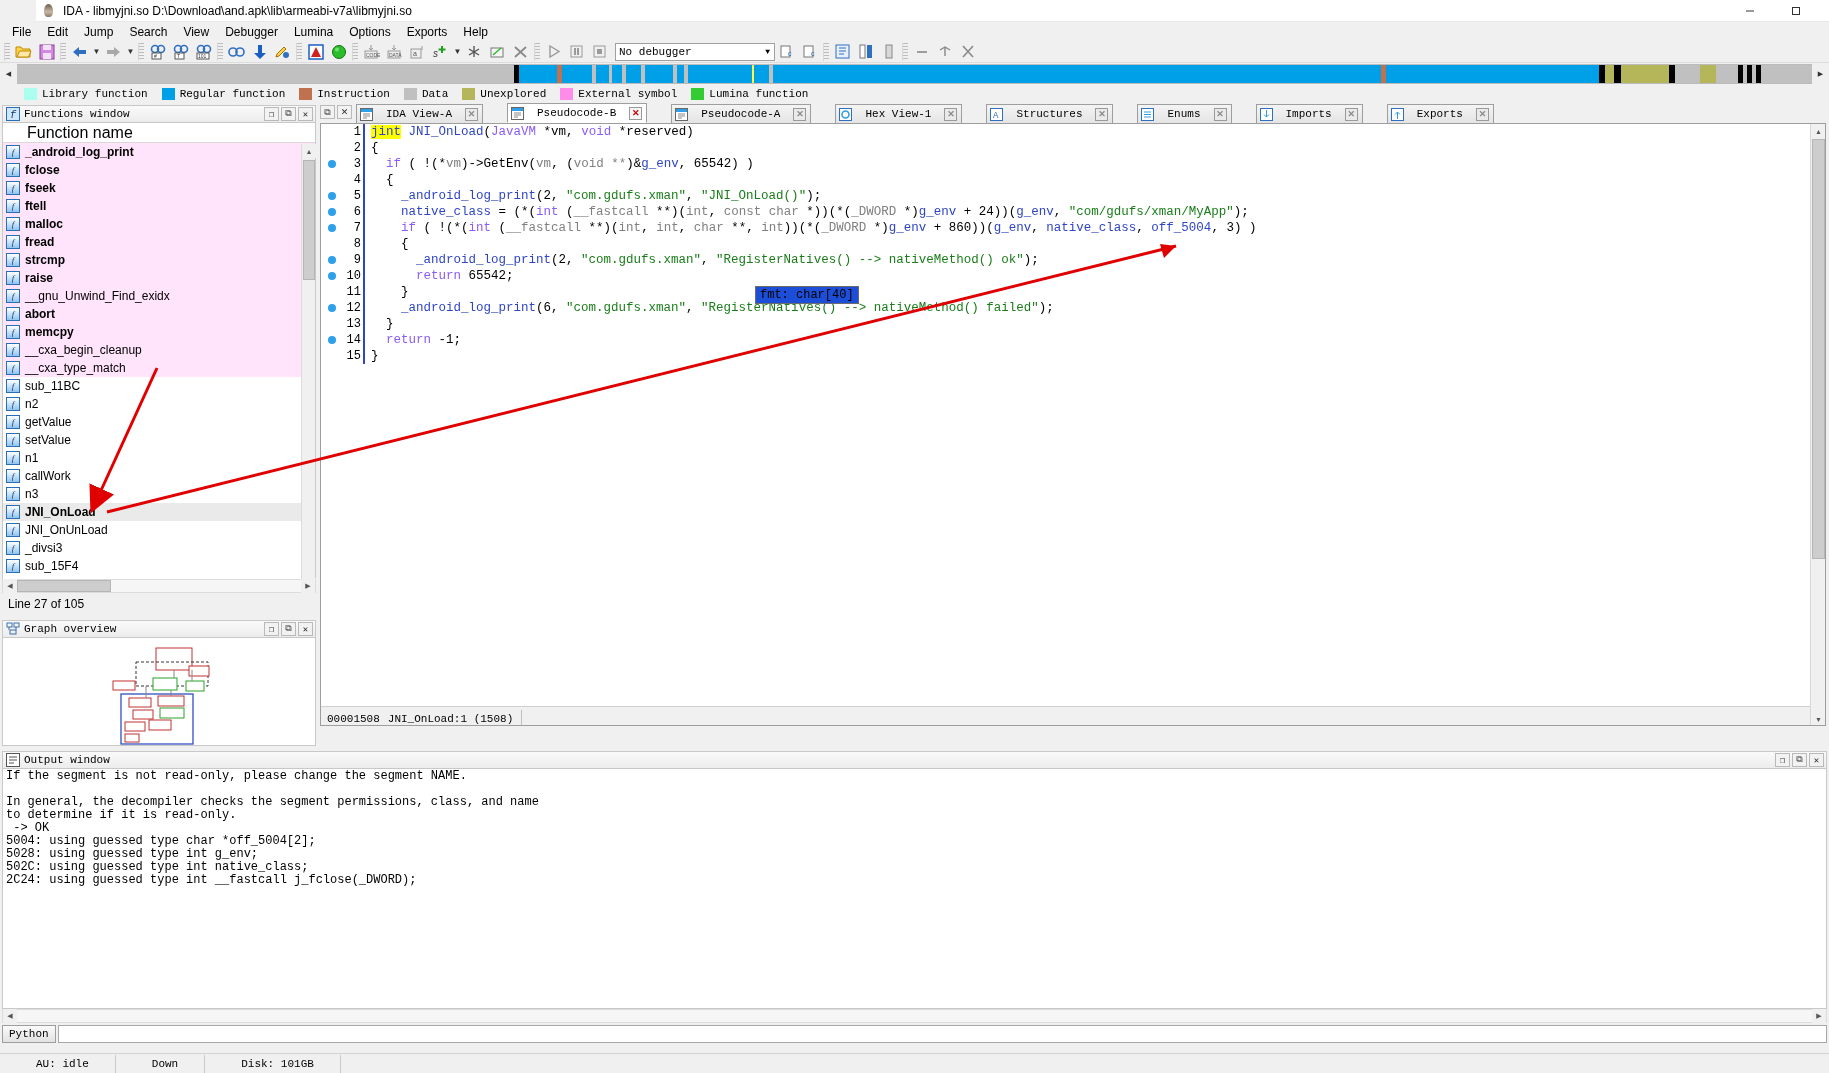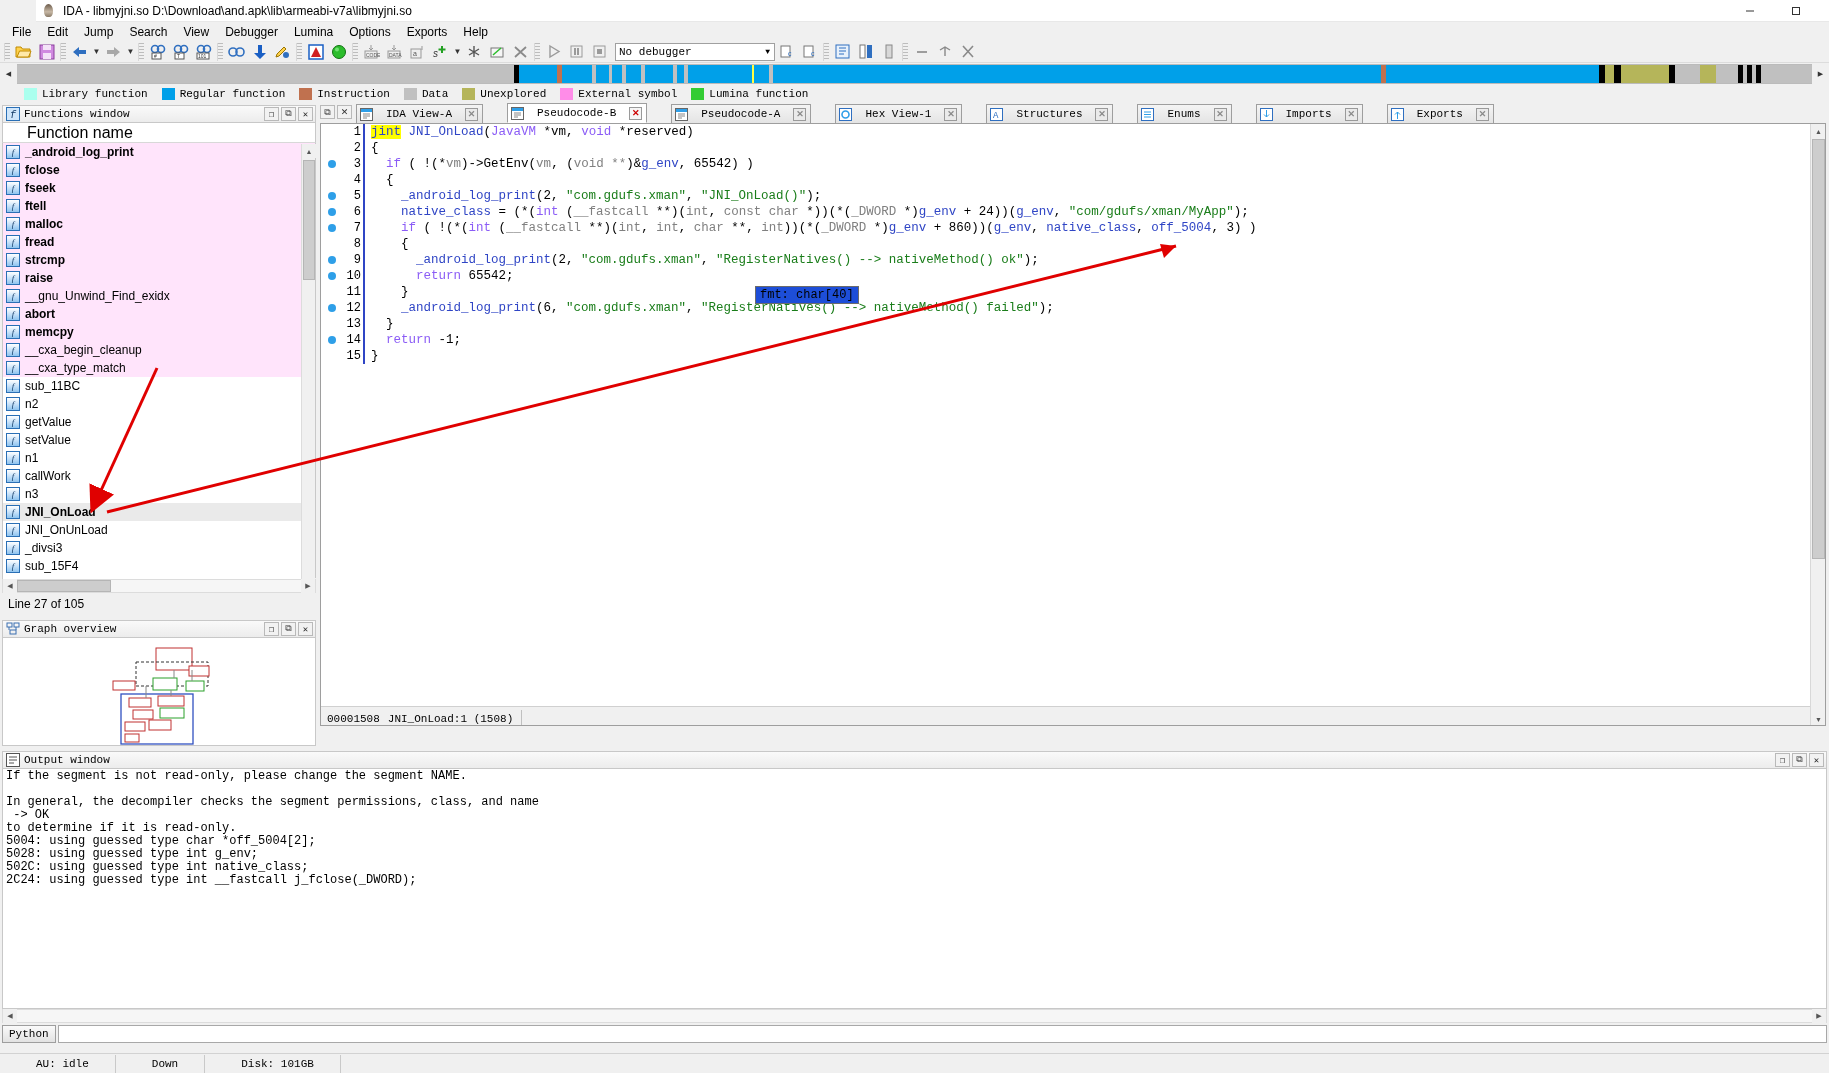--- a/index.html
+++ b/index.html
@@ -842,22 +842,22 @@
       <span class="panel-btns">
         <span class="pbtn">❐</span>
         <span class="pbtn">⧉</span>
         <span class="pbtn">✕</span>
       </span>
     </div>
     <div class="ow-body" id="ow-body">
         <div class="ow-line">If the segment is not read-only, please change the segment NAME.</div>
         <div class="ow-line">&nbsp;</div>
         <div class="ow-line">In general, the decompiler checks the segment permissions, class, and name</div>
+        <div class="ow-line">to determine if it is read-only.</div>
         <div class="ow-line"> -&gt; OK</div>
-        <div class="ow-line">to determine if it is read-only.</div>
         <div class="ow-line">5004: using guessed type char *off_5004[2];</div>
         <div class="ow-line">5028: using guessed type int g_env;</div>
         <div class="ow-line">502C: using guessed type int native_class;</div>
         <div class="ow-line">2C24: using guessed type int __fastcall j_fclose(_DWORD);</div>
       </div>
     <div class="ow-hscroll">
       <div class="sb-arrow">◀</div>
       <div style="flex:1;height:12px;background:#f6f6f6;"></div>
       <div class="sb-arrow">▶</div>
     </div>

